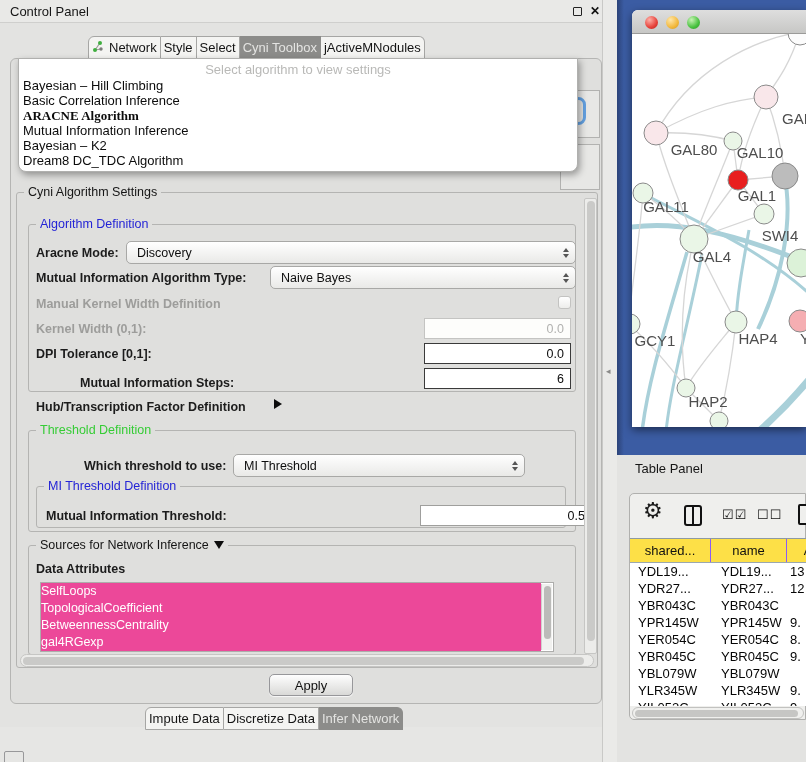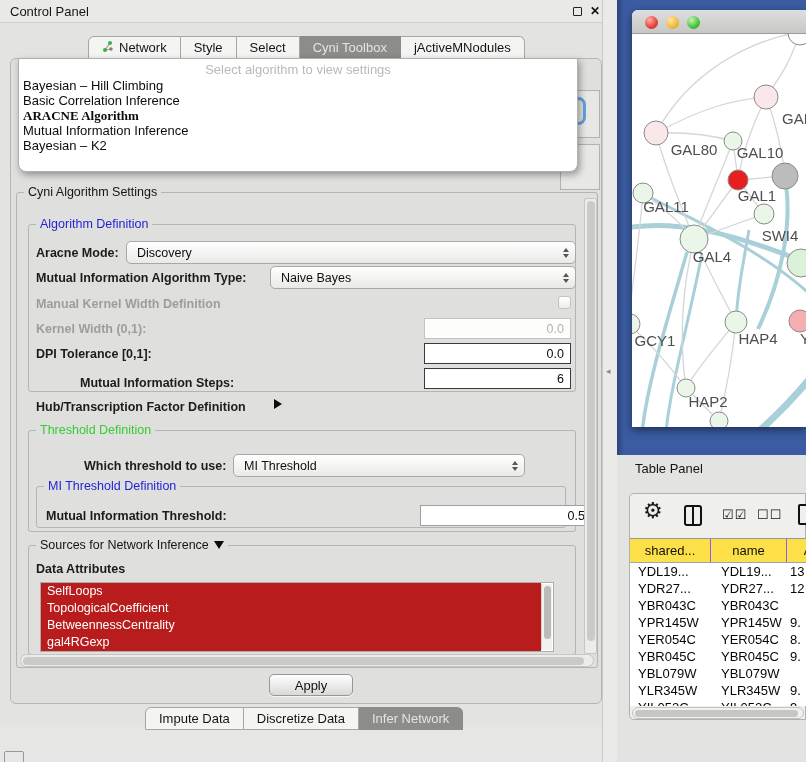--- a/index.html
+++ b/index.html
@@ -11,21 +11,21 @@
   .cp { position:absolute; left:0; top:8; width:610px; height:727px; background:#e3e3e1; }
   .cp-titlebar { position:absolute; left:0; top:0; width:610px; height:23px; background:#e9e9e7;
                  border-bottom:1px solid #cfcfcd; display:flex; align-items:center;
                  justify-content:space-between; padding:0 10px; font-size:13px; color:#161616; }
   .cp-title-icons { display:flex; align-items:center; gap:8px; }
   .float-box { width:9px; height:9px; border:1.5px solid #222; border-radius:1px; display:inline-block; }
   .close-x { font-size:12px; font-weight:bold; color:#111; }
   .top-mark { position:absolute; left:12px; top:0; width:1px; height:7px; background:#a5a5a3; }
 
   .tabs-row { position:absolute; left:88px; top:36px; height:23px; display:flex; z-index:2; }
-  .tab { display:flex; align-items:center; gap:5px; padding:0 13px; font-size:13px; color:#141414;
+  .tab { display:flex; align-items:center; gap:5px; padding:0 3px; font-size:13px; color:#141414;
          background:#f4f4f2; border:1px solid #a6a6a4; border-left:none; }
   .tab:first-child { border-left:1px solid #a6a6a4; border-radius:6px 0 0 0; }
   .tab:last-child  { border-radius:0 6px 0 0; }
   .tab.selected { background:#8c8c8a; color:#e4e4e2; border-color:#8c8c8a; }
 
   .cp-content { position:absolute; left:10px; top:58px; width:592px; height:646px;
                 background:#dfdfdd; border:1px solid #b5b5b3; border-radius:6px; }
 
   
   .hidden-box1 { position:absolute; left:560px; top:90px; width:40px; height:48px;
@@ -71,22 +71,22 @@
   .checkbox { position:absolute; width:13px; height:13px; border:1px solid #c3c3c1; border-radius:3px;
               background:linear-gradient(#ffffff,#ededeb); }
 
   .arrow-right { width:0; height:0; border-top:5.5px solid transparent; border-bottom:5.5px solid transparent;
                  border-left:8px solid #0c0c0c; display:inline-block; }
   .arrow-down  { width:0; height:0; border-left:5.5px solid transparent; border-right:5.5px solid transparent;
                  border-top:8px solid #0c0c0c; display:inline-block; }
 
   .attr-list { position:absolute; left:40px; top:582px; width:514px; height:70px; background:#fff;
                border:1px solid #adadab; overflow:hidden; }
-  .attr-item { height:17px; line-height:17px; font-size:12.5px; color:#fff; background:#b91c1c;
-               padding-left:6px; margin-right:12px; }
+  .attr-item { height:17px; line-height:17px; font-size:12.5px; color:#fff; background:#ec4899;
+               padding-left:0; margin-right:12px; }
   .attr-scroll { position:absolute; right:1px; top:1px; bottom:1px; width:11px; background:#f1f1ef;
                  border-left:1px solid #d0d0ce; }
   .attr-thumb { position:absolute; left:1.5px; top:2px; width:7px; height:80%; background:#bbbbb9; border-radius:4px; }
 
   .vscroll { position:absolute; left:584px; top:198px; width:13px; height:456px; background:#ececea;
              border:1px solid #c6c6c4; border-radius:2px; }
   .vscroll .thumb { position:absolute; left:1.5px; top:2px; width:8px; height:97%; background:#cacac8; border-radius:5px; }
   .hscroll { position:absolute; left:20px; top:654px; width:574px; height:13px; background:#ececea;
              border:1px solid #c6c6c4; border-radius:7px; }
   .hscroll .thumb { position:absolute; left:2px; top:1.5px; height:8px; width:98%; background:#cacac8; border-radius:5px; }
@@ -193,20 +193,21 @@
     <div class="hidden-box2"></div>
 
     <div class="algo-dropdown">
       <div class="algo-header">Select algorithm to view settings</div>
       <div id="algo-list">
           <div class="algo-item">Bayesian – Hill Climbing</div>
           <div class="algo-item">Basic Correlation Inference</div>
           <div class="algo-item bold">ARACNE Algorithm</div>
           <div class="algo-item">Mutual Information Inference</div>
           <div class="algo-item">Bayesian – K2</div>
+          <div class="algo-item">Dream8 DC_TDC Algorithm</div>
         </div>
     </div>
 
     <div class="group" style="left:16px; top:192px; width:582px; height:476px;">
       <span class="gtitle">Cyni Algorithm Settings</span>
     </div>
 
     <div class="group" style="left:28px; top:224px; width:548px; height:168px;">
       <span class="gtitle blue">Algorithm Definition</span>
     </div>

